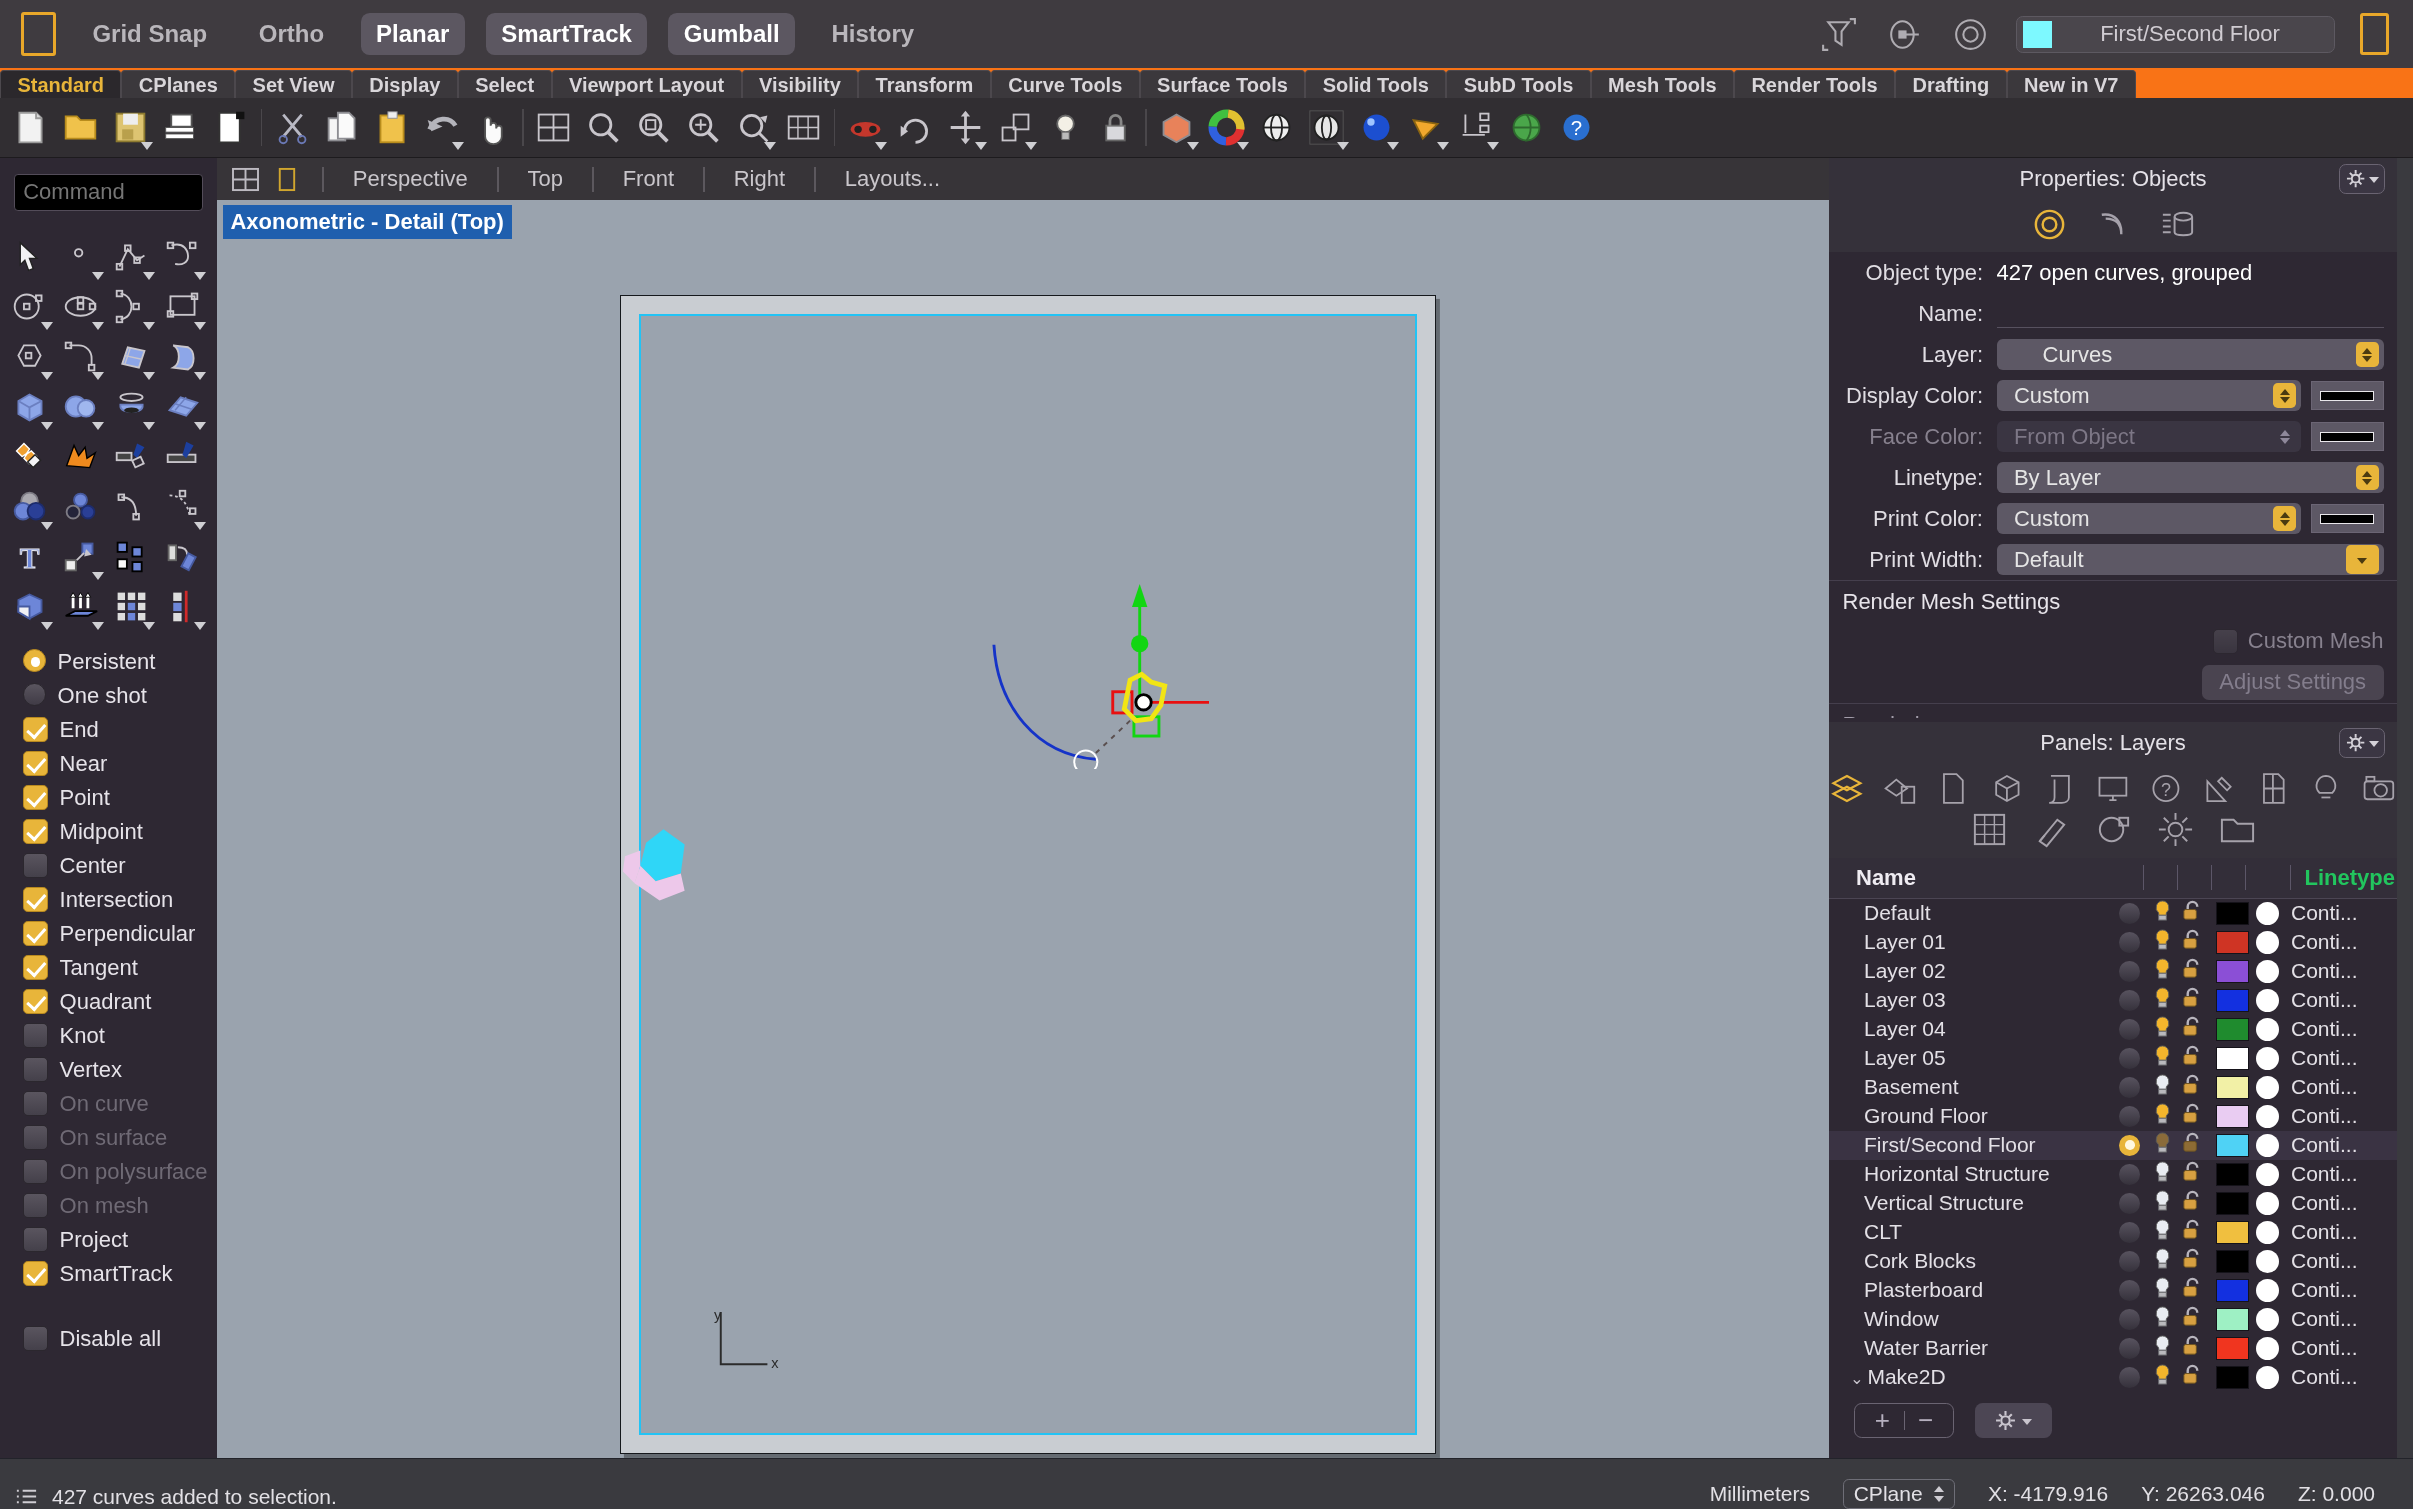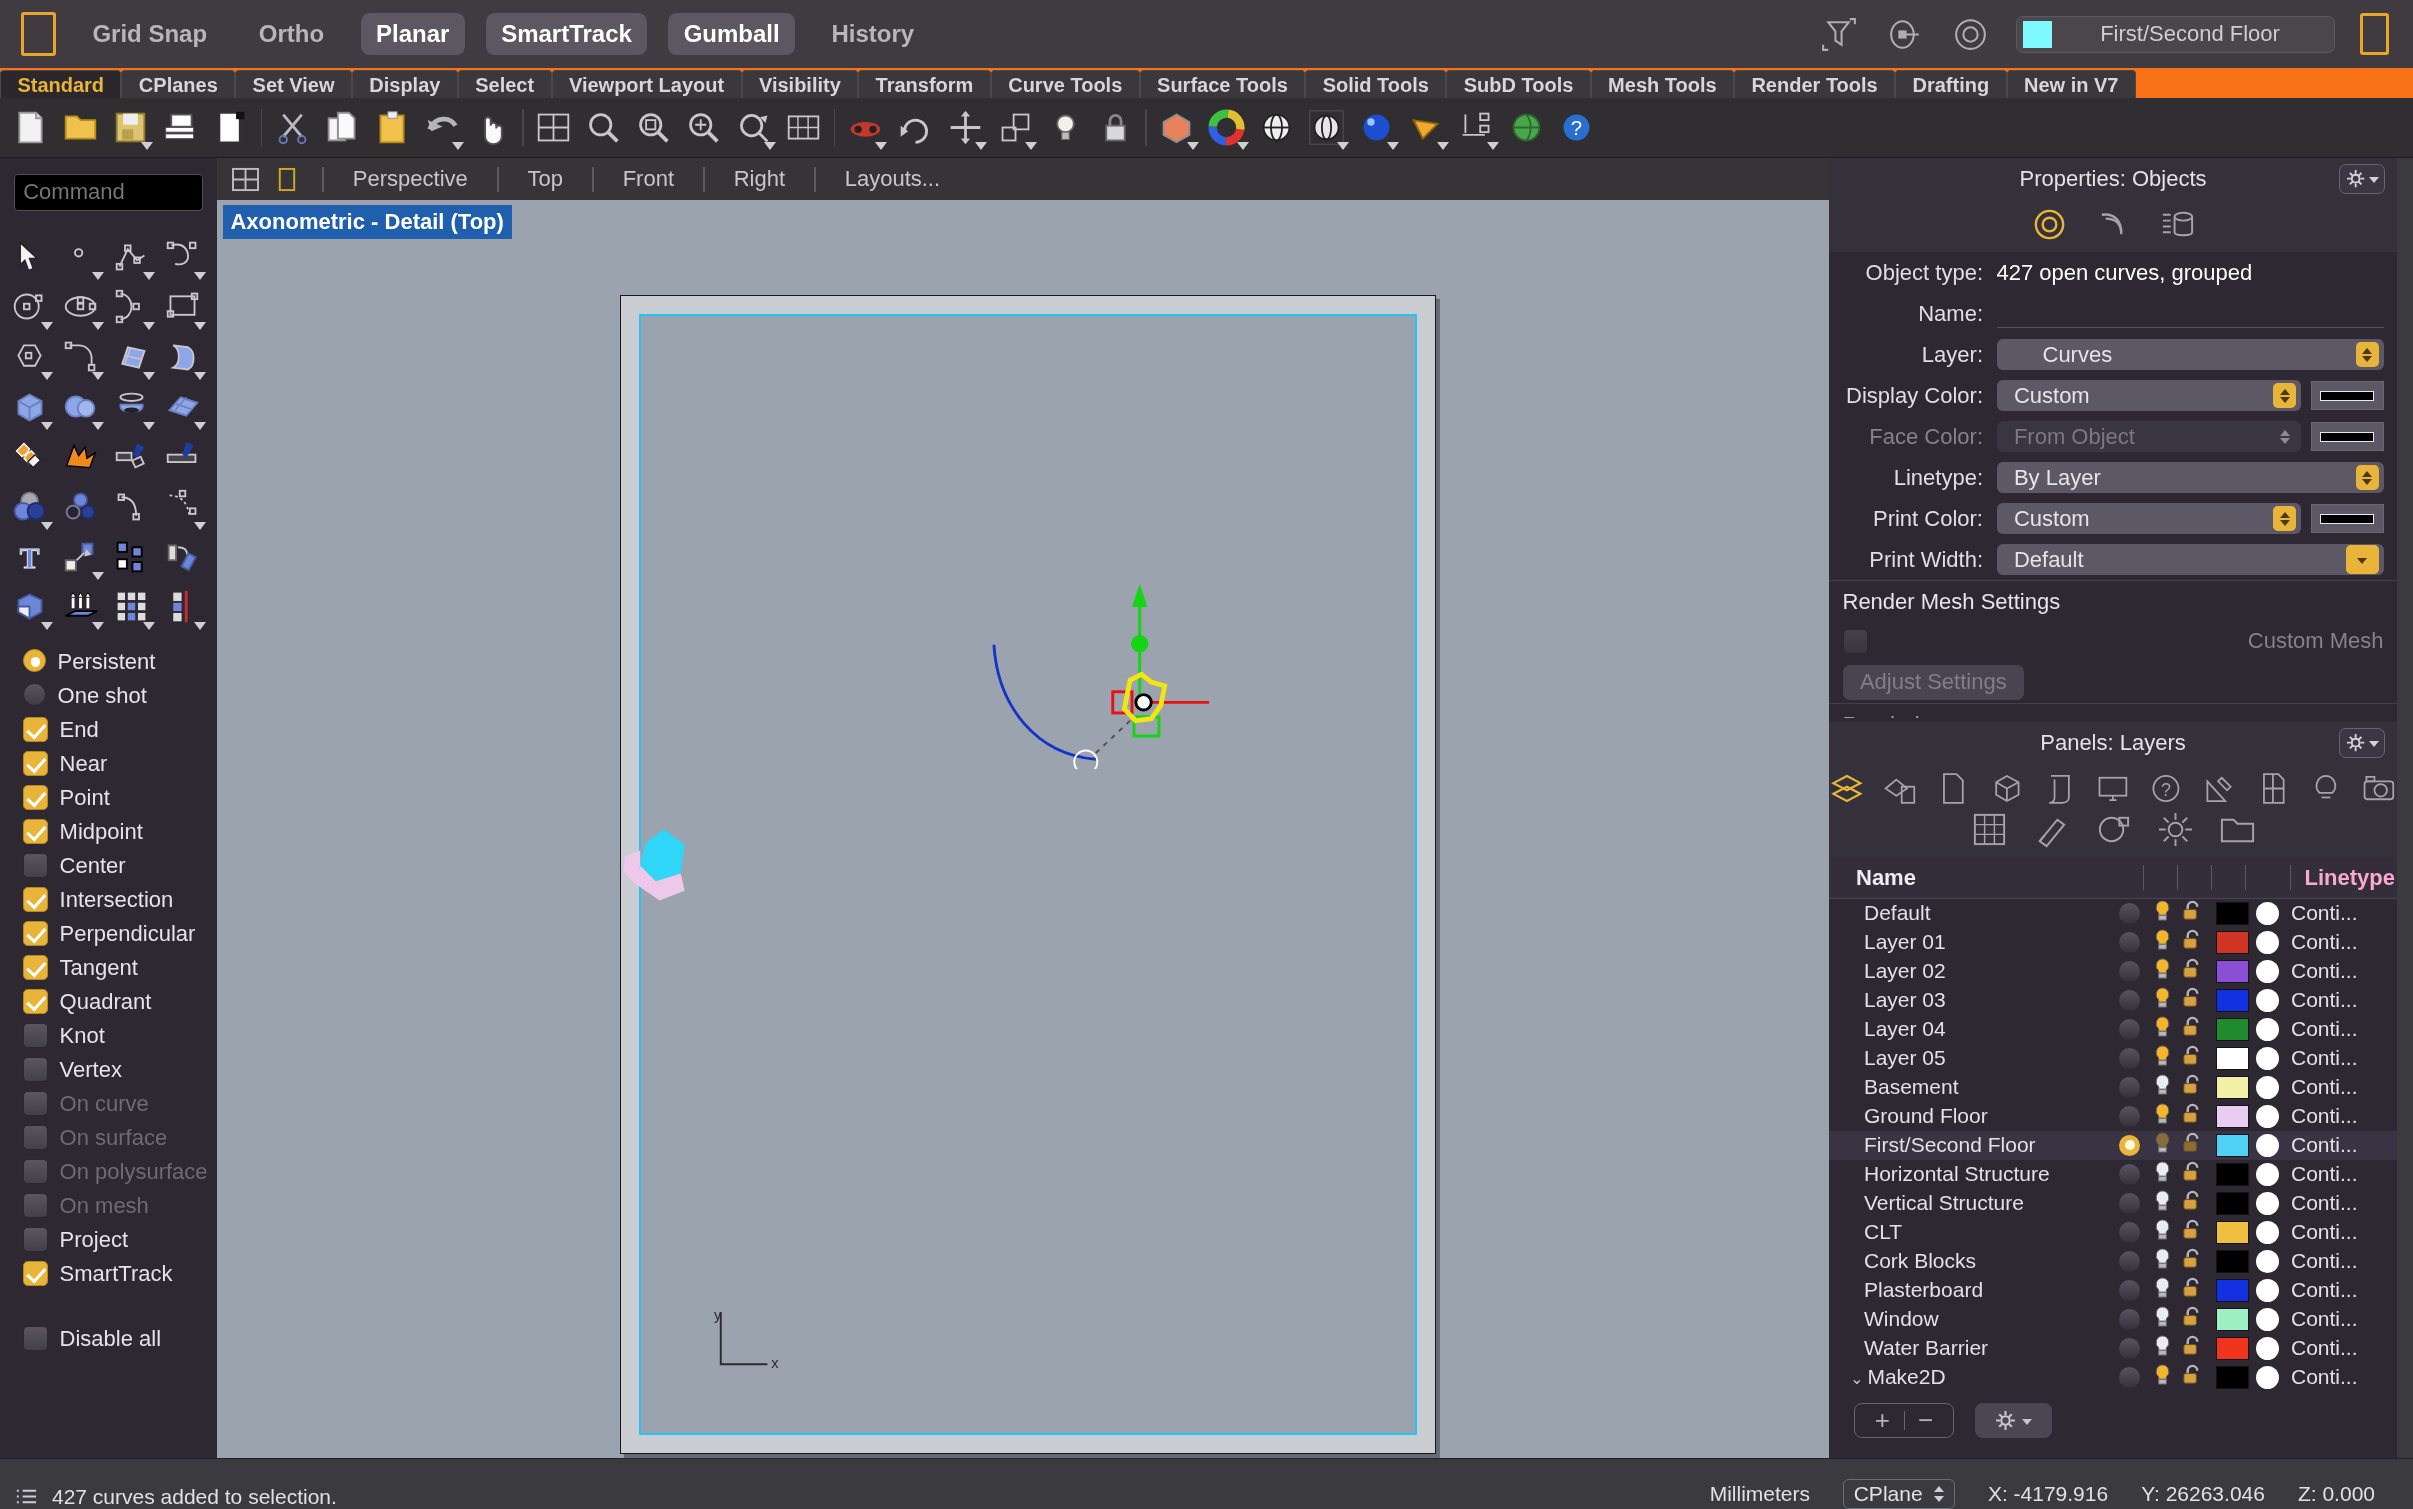--- a/index.html
+++ b/index.html
@@ -92,28 +92,28 @@
   .stepper{ position:absolute; right:4.8px; top:2.9px; width:23px; height:25px; background:#e8b53a; border-radius:4.8px;
             display:flex; flex-direction:column; align-items:center; justify-content:center; }
   .stepper.dis{ background:transparent; }
   .chev{ width:0;height:0;border-left:5.8px solid transparent;border-right:5.8px solid transparent; }
   .chev.up{ border-bottom:6.8px solid #4a3a10; } .chev.dn{ border-top:6.8px solid #4a3a10; margin-top:1.9px; }
   .stepper.dis .chev.up{ border-bottom-color:#8e889a; } .stepper.dis .chev.dn{ border-top-color:#8e889a; }
   .swatchbox{ width:73px;height:29px; margin-left:9.7px; border:1px solid #6b6574; background:#5d5865;
               display:flex; align-items:center; justify-content:center; }
   .swatchline{ width:54px; height:9.7px; background:#000; border:1px solid #e9e7eb; }
   .sechdr{ font-size:22px; color:#e7e4ea; padding:7.7px 0 5.8px 13.5px; border-top:1px solid #453f4d; }
-  .ctr{ display:flex; align-items:center; justify-content:space-between; gap:9.7px; }
+  .ctr{ display:flex; align-items:center; justify-content:flex-end; gap:9.7px; }
   .btn-dis{ background:#4a4450; color:#837d8c; border-radius:6.8px; padding:4.8px 17.4px; font-size:22px; }
 
   
   #lyrhdr{ display:flex; align-items:center; height:41px; background:#332e39; border-bottom:1px solid #4b4553; }
   #lyrhdr .nm{ padding-left:27px; font-weight:bold; font-size:22px; color:#efecf2; flex:1; }
   .hsep{ width:1px; height:25px; background:#5c5668; }
-  #lyrhdr .lt{ width:106px; padding-left:13.5px; font-weight:bold; font-size:22px; color:#f9a8d4; }
+  #lyrhdr .lt{ width:106px; padding-left:13.5px; font-weight:bold; font-size:22px; color:#22c55e; }
   .lrow{ display:flex; align-items:center; height:29px; font-size:21px; color:#e3e0e6; }
   .lrow .lname{ flex:1; padding-left:35px; white-space:nowrap; overflow:hidden; }
   .lrow .lname.child{ padding-left:21px; }
   .dotcur{ width:21px;height:21px;border-radius:50%;background:linear-gradient(#58535f,#35313b); margin:0 7.7px;}
   .dotcur.on{ background:#e8b53a; position:relative;}
   .dotcur.on::after{content:"";position:absolute;left:5.8px;top:5.8px;width:9.7px;height:9.7px;border-radius:50%;background:#fff8e0;}
   .bulb{ width:29px; text-align:center; font-size:20px; }
   .lock{ width:31px; text-align:center; font-size:19.3px; }
   .csw{ width:33px; height:23px; margin:0 7.7px; border:1px solid #15131a; }
   .wsw{ width:23px;height:23px;border-radius:50%;background:#fbfbfb; margin-right:11.6px;}

